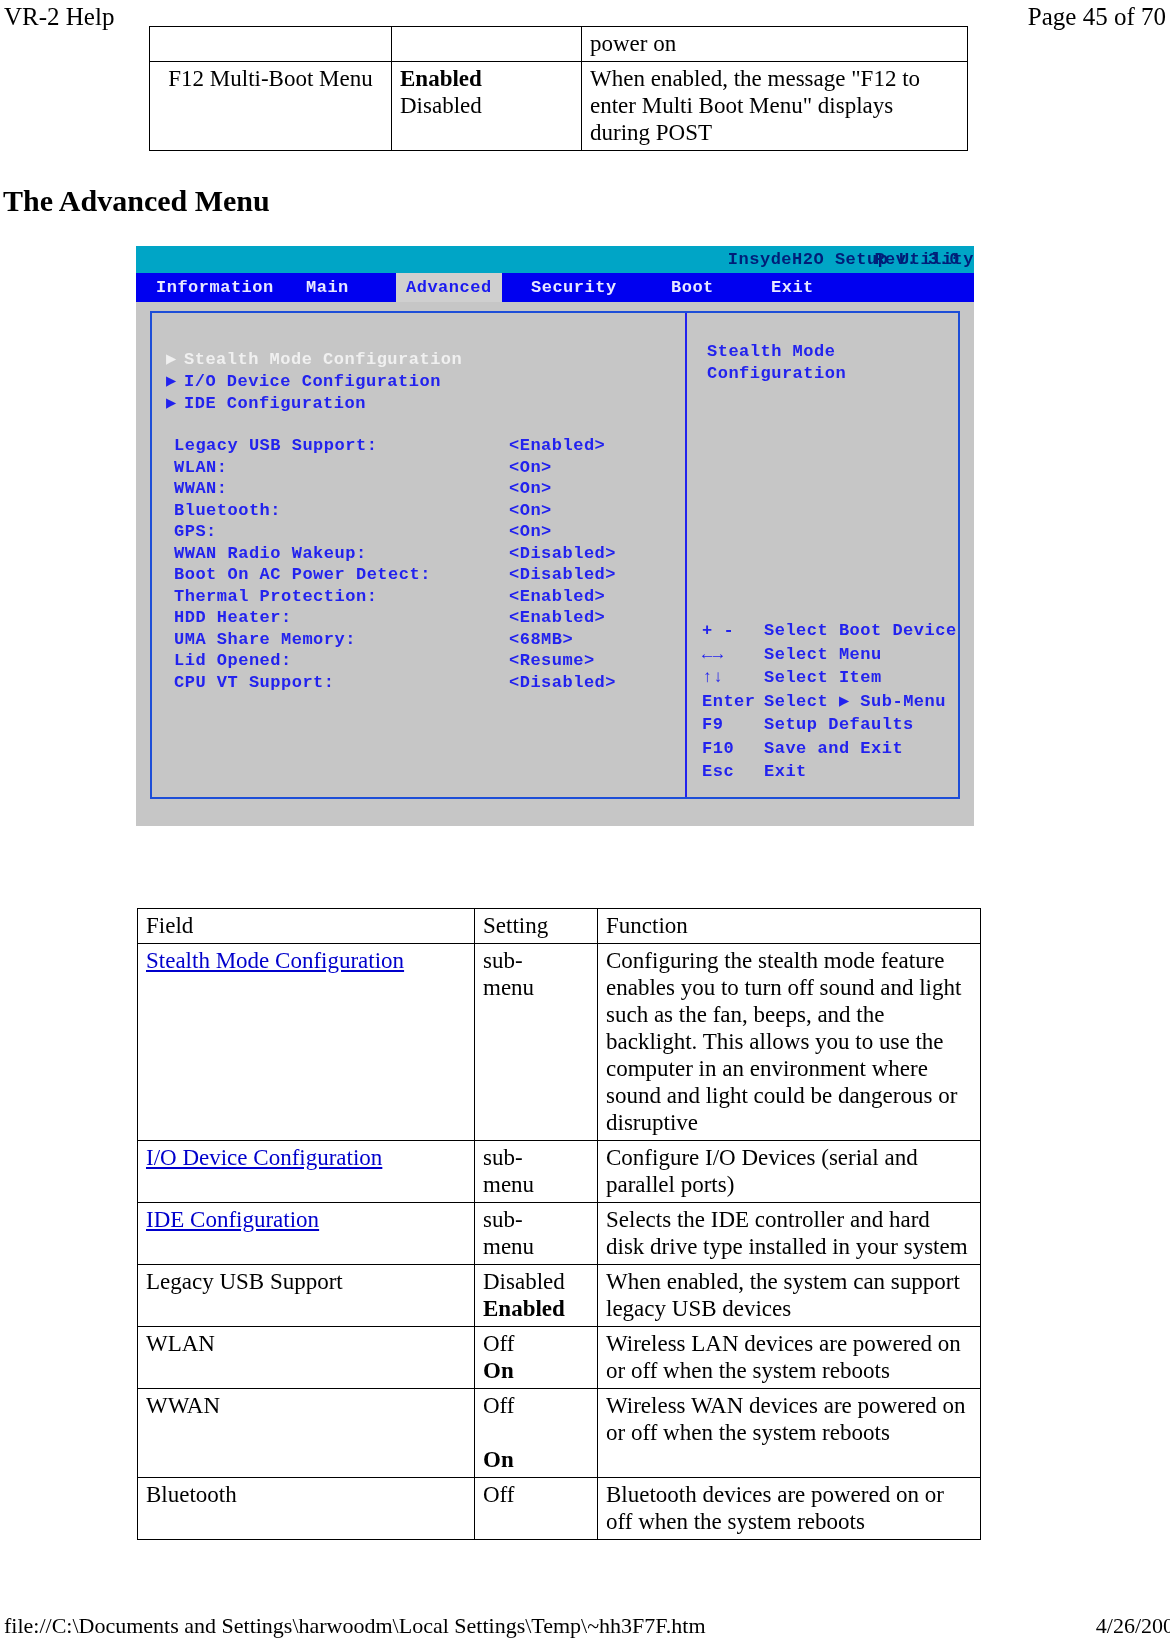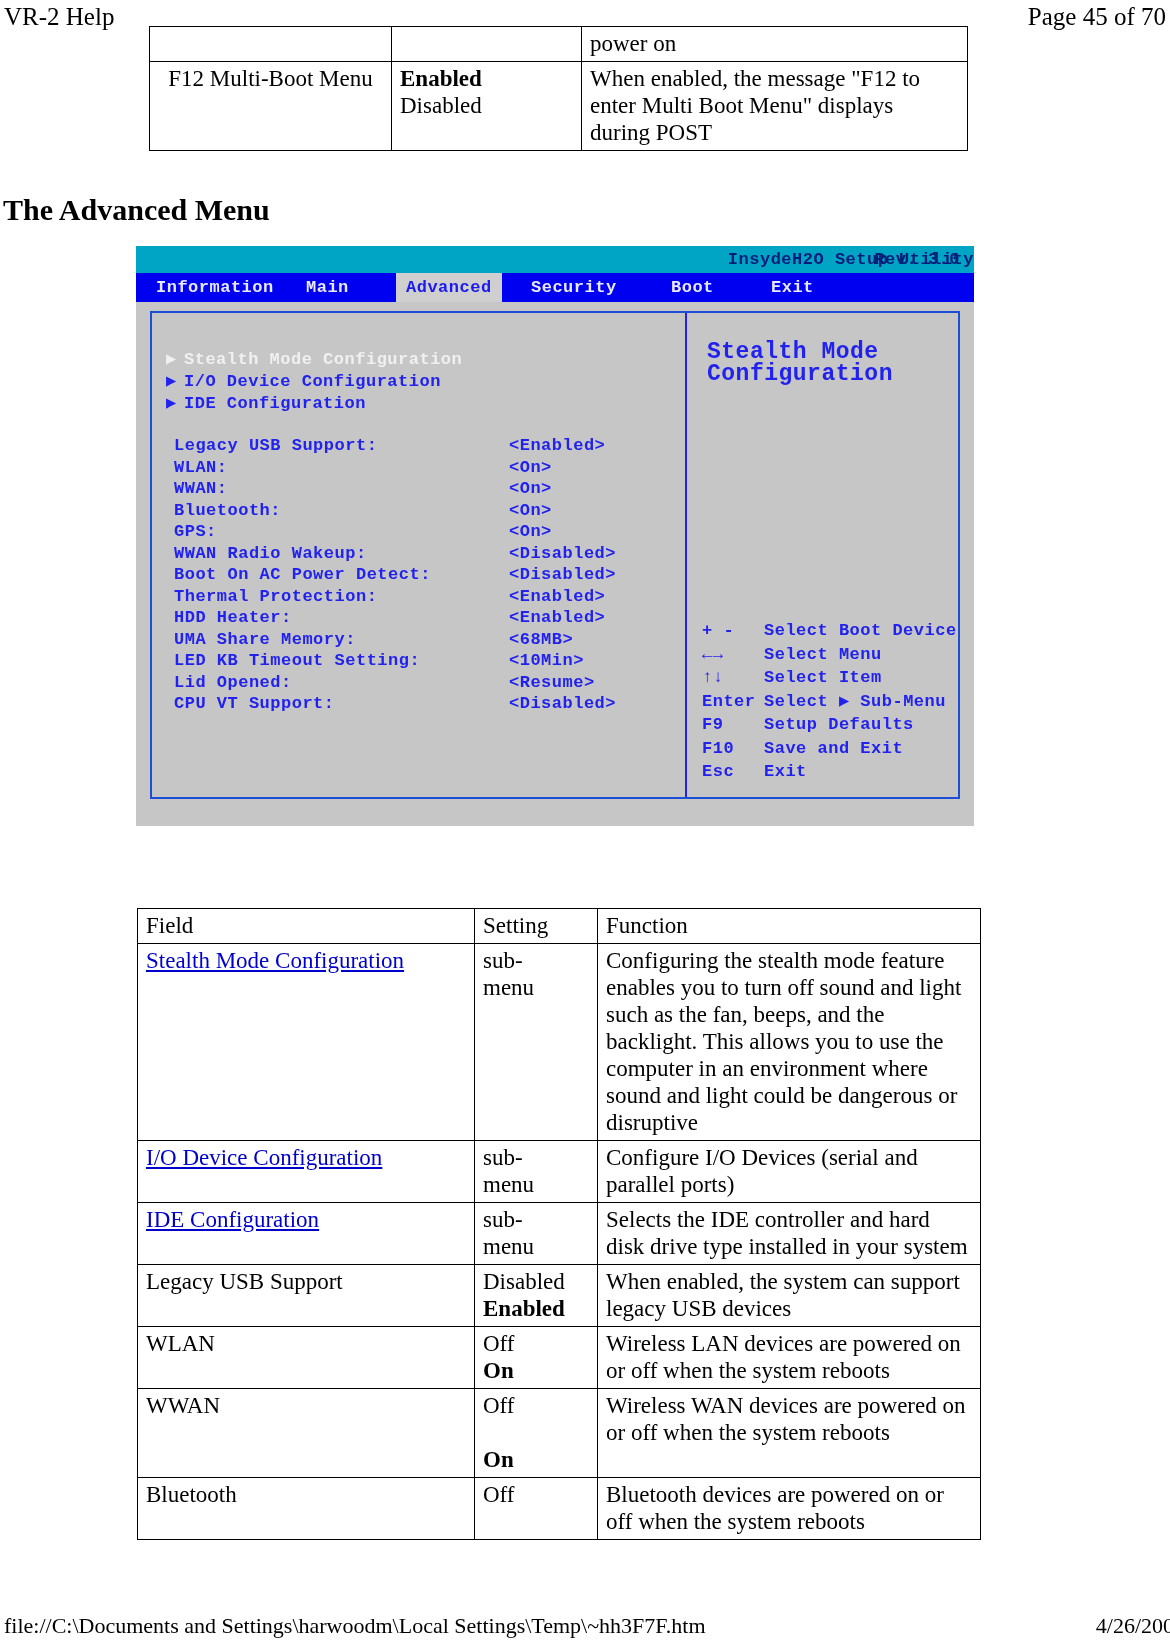--- a/index.html
+++ b/index.html
@@ -94,21 +94,21 @@
   }
   #top-table col.c1 { width: 242px; }
   #top-table col.c2 { width: 190px; }
   #top-table col.c3 { width: 386px; }
   #top-table tr.r-cont td { height: 26px; }
 
   
   .section-heading {
     position: absolute;
     left: 3px;
-    top: 191px;
+    top: 182px;
     font-size: 30px;
     font-weight: bold;
     line-height: 38px;
     white-space: nowrap;
   }
 
   
   #bios-shot {
     position: absolute;
     left: 136px;
@@ -230,21 +230,21 @@
   .bios-setting-row .s-value {
     position: absolute;
     left: 335px; top: 0;
   }
 
   .bios-help-title {
     position: absolute;
     left: 555px;
     top: 28px;
     width: 240px;
-    font-size: 23px;
+    font-size: 17px;
     font-weight: bold;
     line-height: 22px;
     color: #2222ee;
     letter-spacing: 0.5px;
   }
   .bios-keys {
     position: absolute;
     left: 550px;
     top: 306px;
     width: 255px;
@@ -372,24 +372,20 @@
         </div>
         <div class="bios-setting-row">
           <span class="s-label">HDD Heater:</span>
           <span class="s-value">&lt;Enabled&gt;</span>
         </div>
         <div class="bios-setting-row">
           <span class="s-label">UMA Share Memory:</span>
           <span class="s-value">&lt;68MB&gt;</span>
         </div>
         <div class="bios-setting-row">
-          <span class="s-label">LED KB Timeout Setting:</span>
-          <span class="s-value">&lt;10Min&gt;</span>
-        </div>
-        <div class="bios-setting-row">
           <span class="s-label">Lid Opened:</span>
           <span class="s-value">&lt;Resume&gt;</span>
         </div>
         <div class="bios-setting-row">
           <span class="s-label">CPU VT Support:</span>
           <span class="s-value">&lt;Disabled&gt;</span>
         </div>
       </div>
 
     <div class="bios-help-title">

